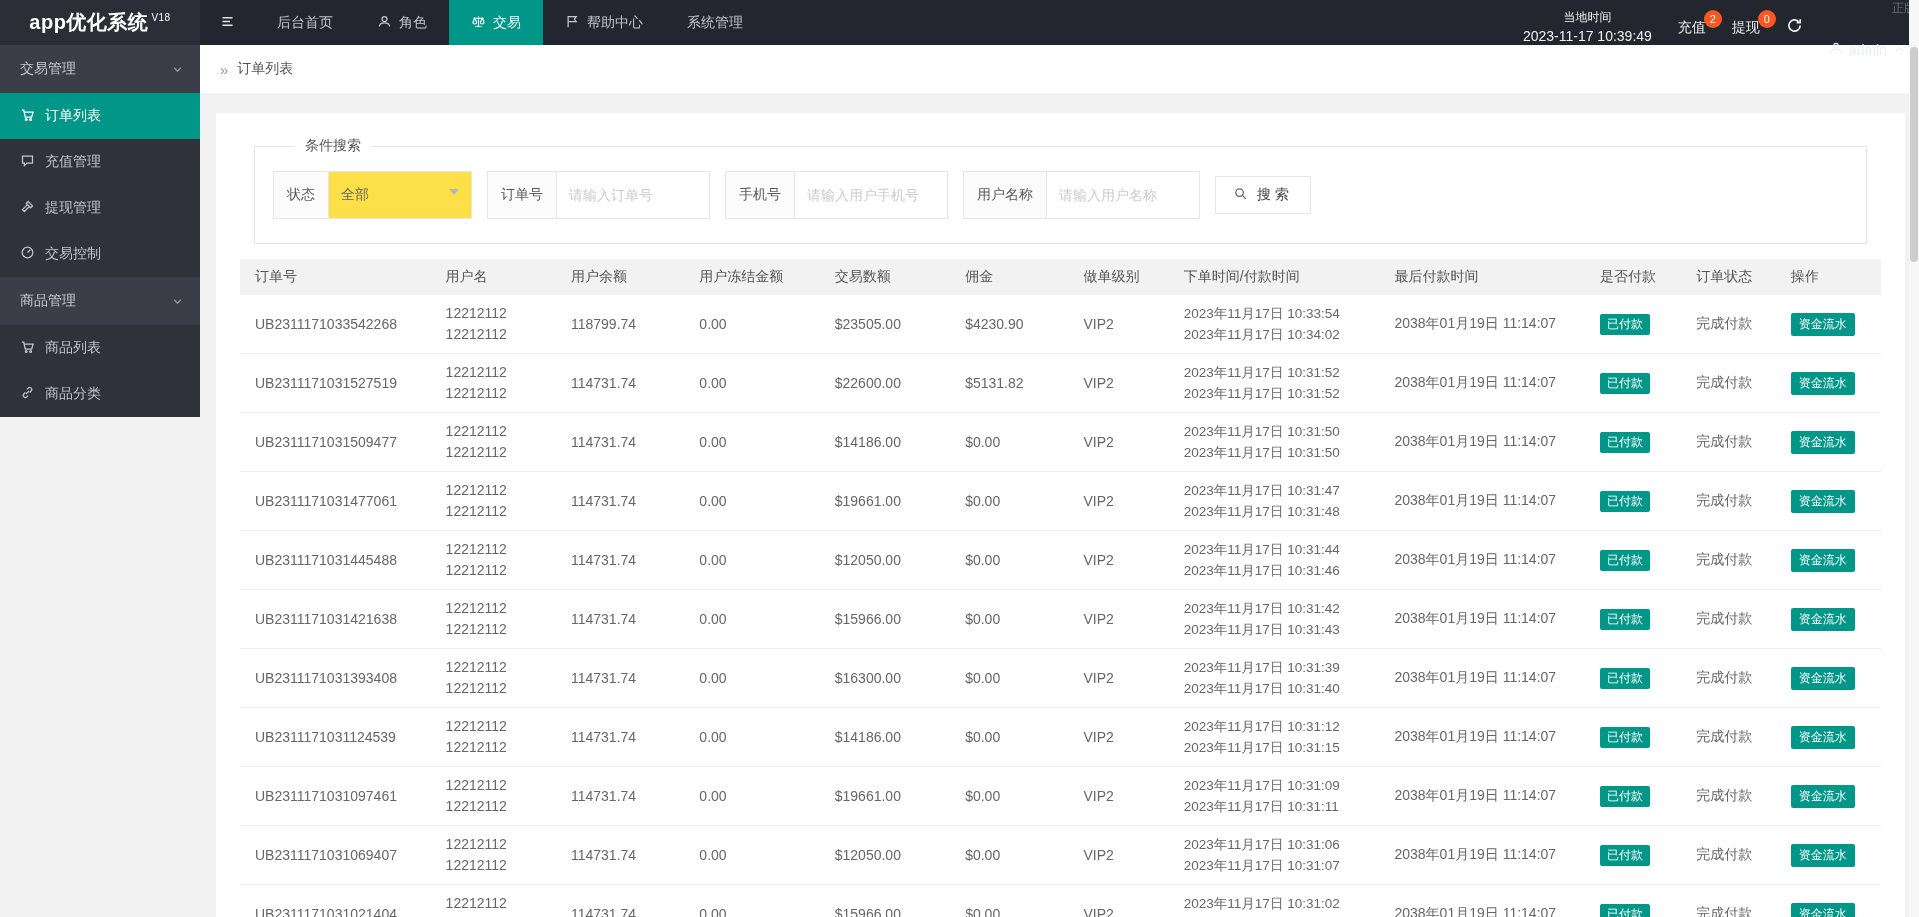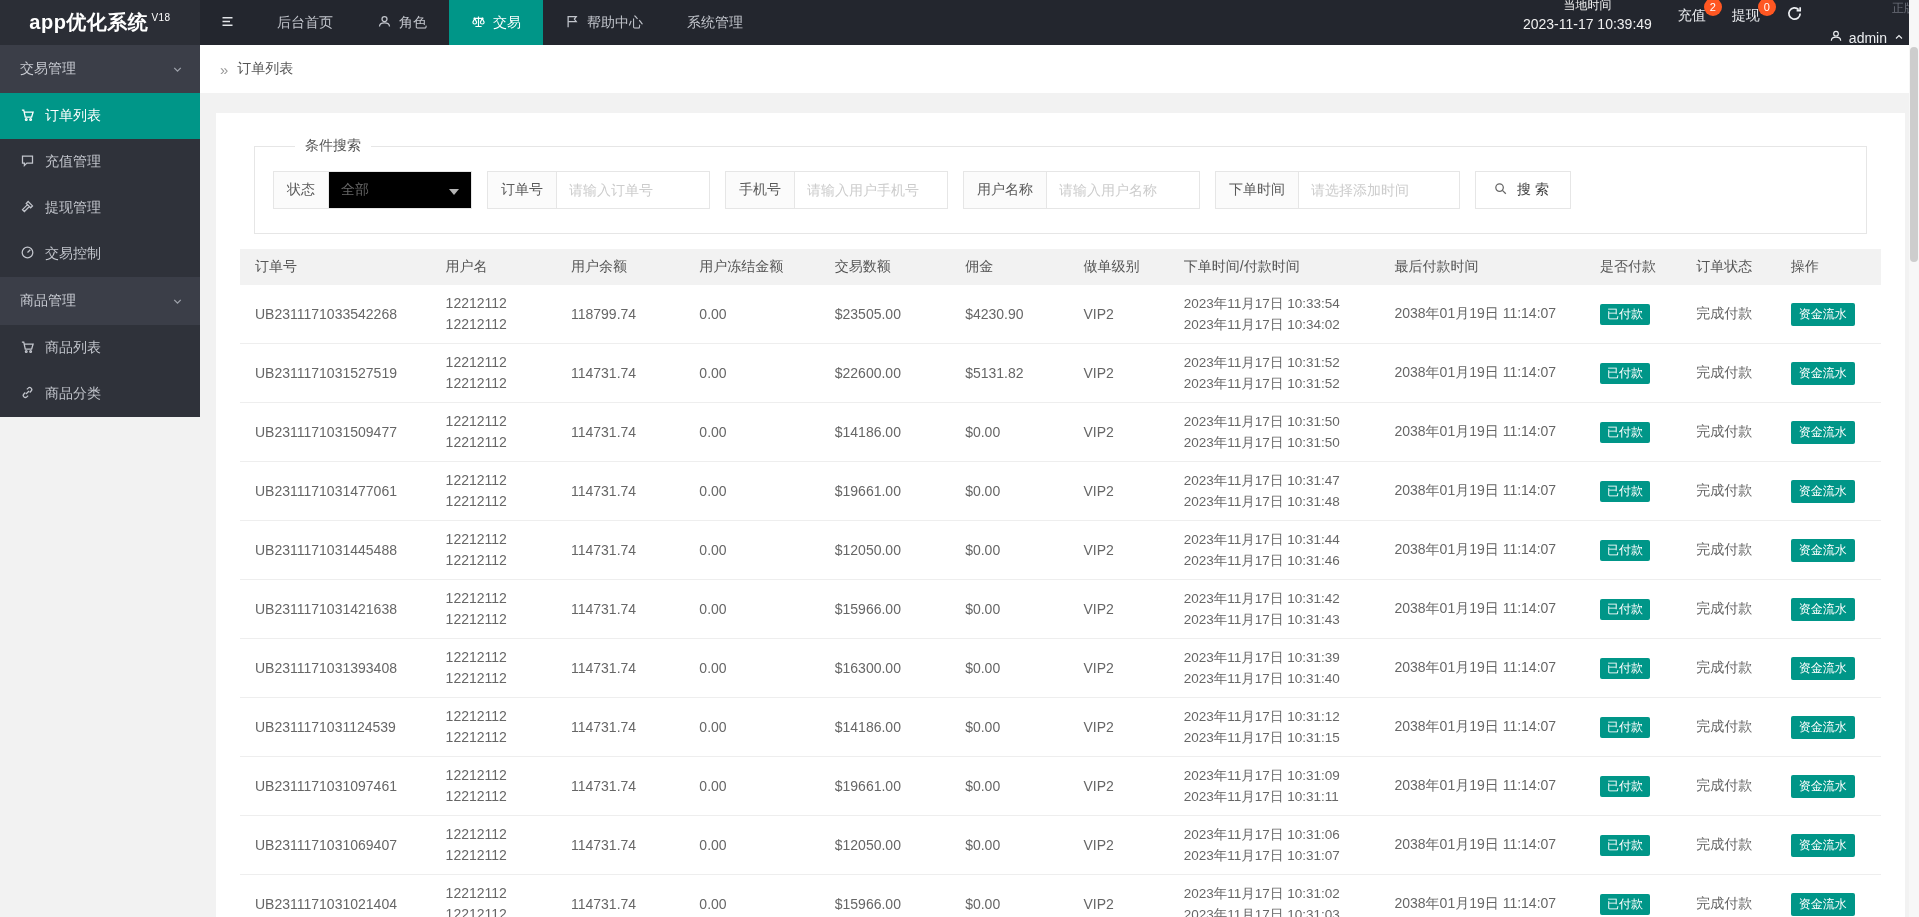--- a/index.html
+++ b/index.html
@@ -10,21 +10,21 @@
   .topbar { position:absolute; top:0; left:0; width:1919px; height:45px; background:#23262e; z-index:20; }
   .logo { position:absolute; left:0; top:0; width:200px; height:45px; background:#2b2e36;
     color:#fff; display:flex; align-items:center; justify-content:center; font-size:20px; font-weight:bold; letter-spacing:.5px; }
   .logo sup { font-size:10px; font-weight:normal; margin-left:3px; transform:translateY(-5px); }
   .topnav { position:absolute; left:200px; top:0; height:45px; display:flex; }
   .topnav-item { height:45px; display:flex; align-items:center; gap:7px; padding:0 22px;
     color:#c2c5cc; font-size:14px; cursor:pointer; }
   .topnav-item.burger { padding:0 20px; color:#e2e4e8; }
   .topnav-item.active { background:#009688; color:#fff; }
   .topnav-item svg { width:15px; height:15px; }
-  .topbar-right { position:absolute; right:14px; top:0; height:31px; display:flex; align-items:center; gap:26px; }
+  .topbar-right { position:absolute; right:14px; top:12px; height:31px; display:flex; align-items:center; gap:26px; }
   .localtime { text-align:center; color:#f0f0f0; line-height:1.45; }
   .localtime .lt-label { font-size:12px; }
   .localtime .lt-value { font-size:14px; }
   .tb-btn { position:relative; color:#eceef1; font-size:14px; cursor:pointer; }
   .tb-badge { position:absolute; top:-9px; right:-16px; min-width:18px; height:18px; line-height:18px;
     background:#ff5722; color:#fff; border-radius:9px; font-size:11px; text-align:center; padding:0 5px; }
   .tb-refresh { color:#eceef1; cursor:pointer; display:flex; }
   .tb-refresh svg { width:17px; height:17px; }
   .tb-user { display:flex; align-items:center; gap:6px; color:#eceef1; font-size:14px; cursor:pointer;margin-top:44px; }
   .tb-user svg { width:14px; height:14px; }
@@ -47,21 +47,21 @@
 
   
   .main { position:absolute; top:93px; left:200px; width:1719px; height:824px; background:#f2f2f2;
     padding:20px 14px 0 16px; }
   .card { background:#fff; width:100%; height:100%; padding:24px 24px 12px 24px; }
 
   
   fieldset.search { border:1px solid #e6e6e6; margin:0 14px; padding:12px 18px 24px 18px; }
   fieldset.search legend { margin-left:22px; padding:0 10px; font-size:14px; color:#555; }
   .search-row { display:flex; align-items:center; gap:15px; margin-top:4px; }
-  .fgroup { display:flex; align-items:stretch; border:1px solid #e6e6e6; height:38px; background:#000000; }
+  .fgroup { display:flex; align-items:stretch; border:1px solid #e6e6e6; height:48px; background:#fde047; }
   .faddon { background:#fbfbfb; border-right:1px solid #e6e6e6; padding:0 13px; display:flex; align-items:center;
     font-size:14px; color:#595959; white-space:nowrap; }
   .fselect { position:relative; width:142px; display:flex; align-items:center; padding:0 12px;
     font-size:14px; color:#666; cursor:pointer; }
   .fselect .tri { position:absolute; right:12px; top:17px; width:0; height:0;
     border-left:5px solid transparent; border-right:5px solid transparent; border-top:6px solid #b5b5b5; }
   .finput { border:none; outline:none; width:152px; padding:0 12px; font-size:14px; color:#666; }
   .finput::placeholder { color:#ccc; }
   .fgroup.time .finput { width:160px; }
   .search-btn { height:38px; border:1px solid #e6e6e6; background:#fff; display:flex; align-items:center;
@@ -267,24 +267,20 @@
           <span class="faddon">订单号</span>
           <input class="finput" type="text" placeholder="请输入订单号" style="">
         </div>
         <div class="fgroup">
           <span class="faddon">手机号</span>
           <input class="finput" type="text" placeholder="请输入用户手机号" style="">
         </div>
         <div class="fgroup">
           <span class="faddon">用户名称</span>
           <input class="finput" type="text" placeholder="请输入用户名称" style="">
-        </div>
-        <div class="fgroup time">
-          <span class="faddon">下单时间</span>
-          <input class="finput" type="text" placeholder="请选择添加时间" style="">
         </div>
         <button class="search-btn">
           <span>
             <svg viewBox="0 0 24 24" fill="none" stroke="currentColor" stroke-width="2">
                 <circle cx="10.5" cy="10.5" r="6"></circle>
                 <path d="M15 15l5.5 5.5"></path>
               </svg>
           </span>
           <span>搜索</span>
         </button>

